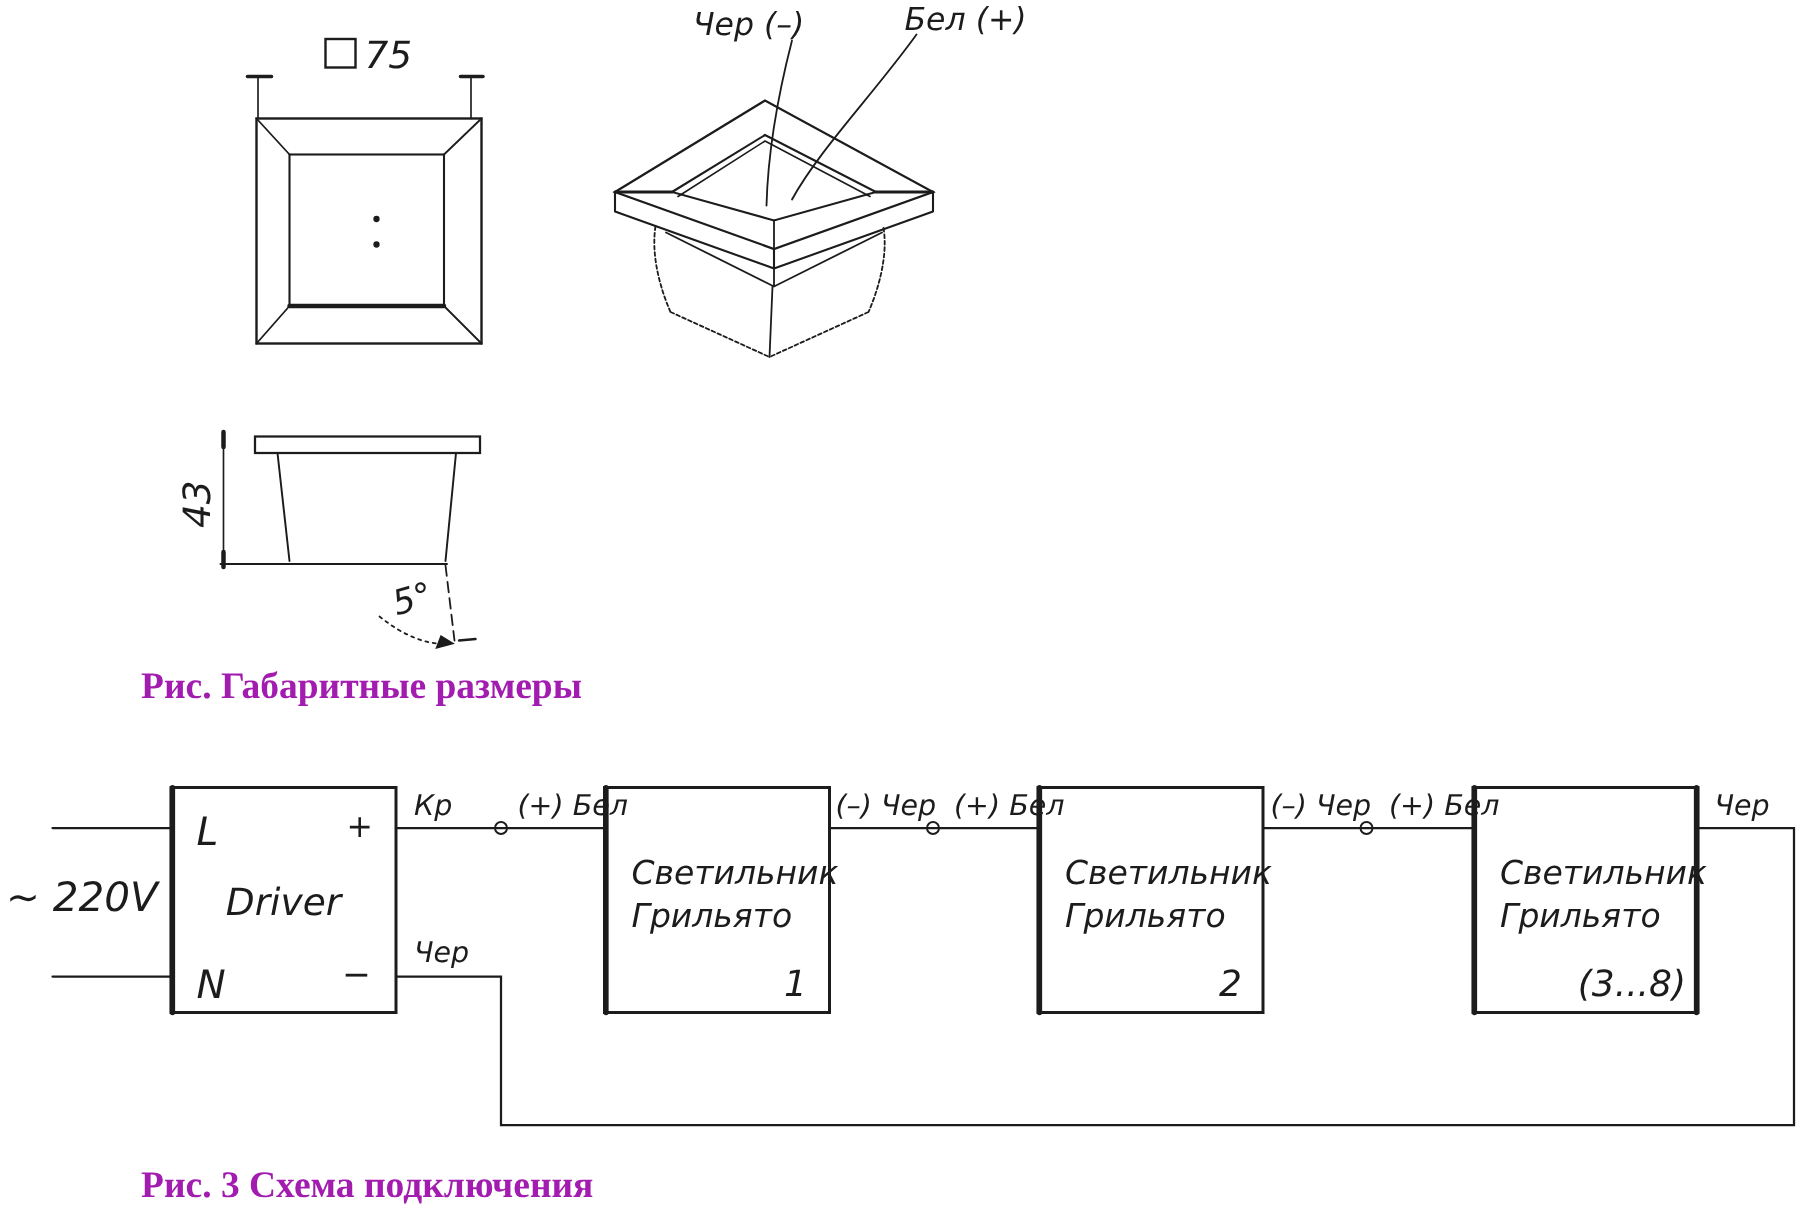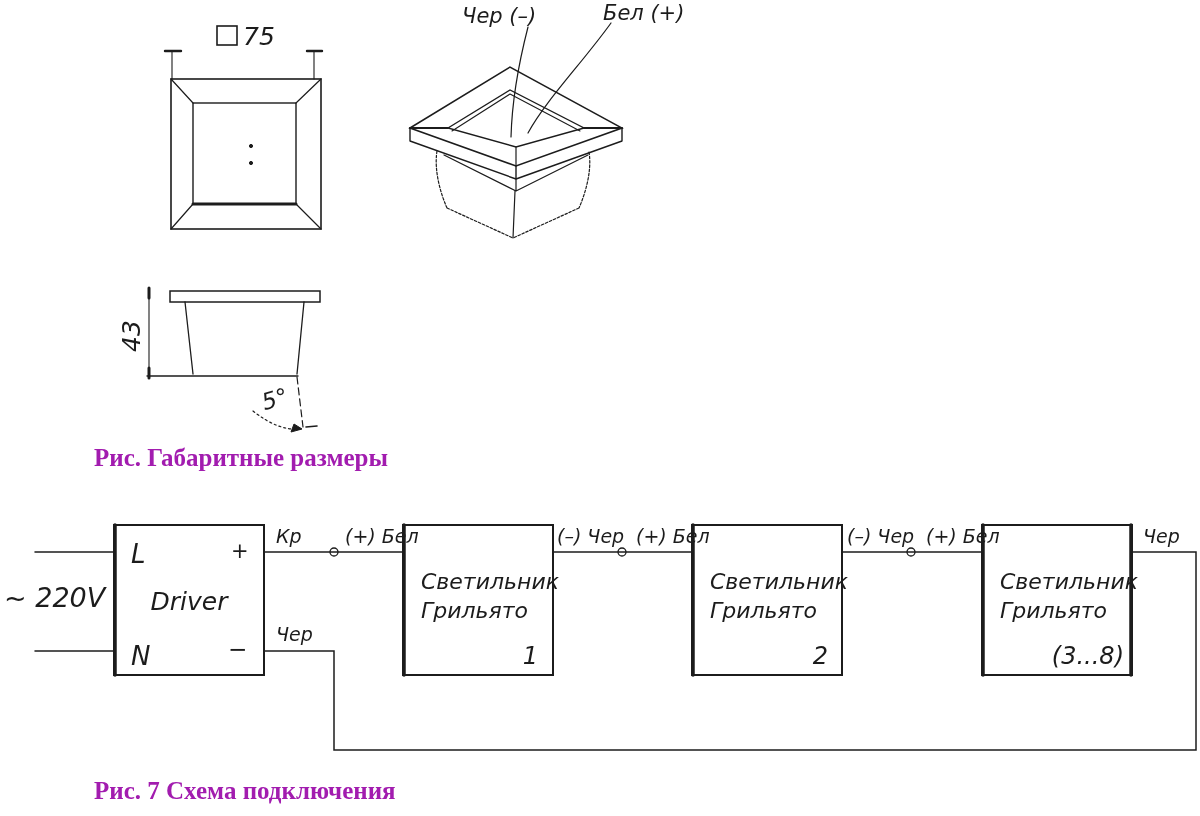--- a/index.html
+++ b/index.html
@@ -128,15 +128,15 @@
       <text class="cad" x="1000" y="104" font-size="22">Светильник</text>
       <text class="cad" x="1000" y="133" font-size="22">Грильято</text>
       <text class="cad" x="1124" y="179" font-size="24" text-anchor="end">(3...8)</text>
     </g>
 
     <path class="ln" stroke-width="1.5" d="M264,166 L334,166 L334,265 L1196,265 L1196,67 L1132,67"></path>
     <text class="cad" x="276" y="156" font-size="19">Чер</text>
     <text class="cad" x="1143" y="58" font-size="19">Чер</text>
   </svg>
 
-  <div class="caption" style="top:777px;">Рис. 7 Схема подключения</div>
+  <div class="caption" style="top:777px;">Рис. 3 Схема подключения</div>
 
 </div>
 
 </body></html>

